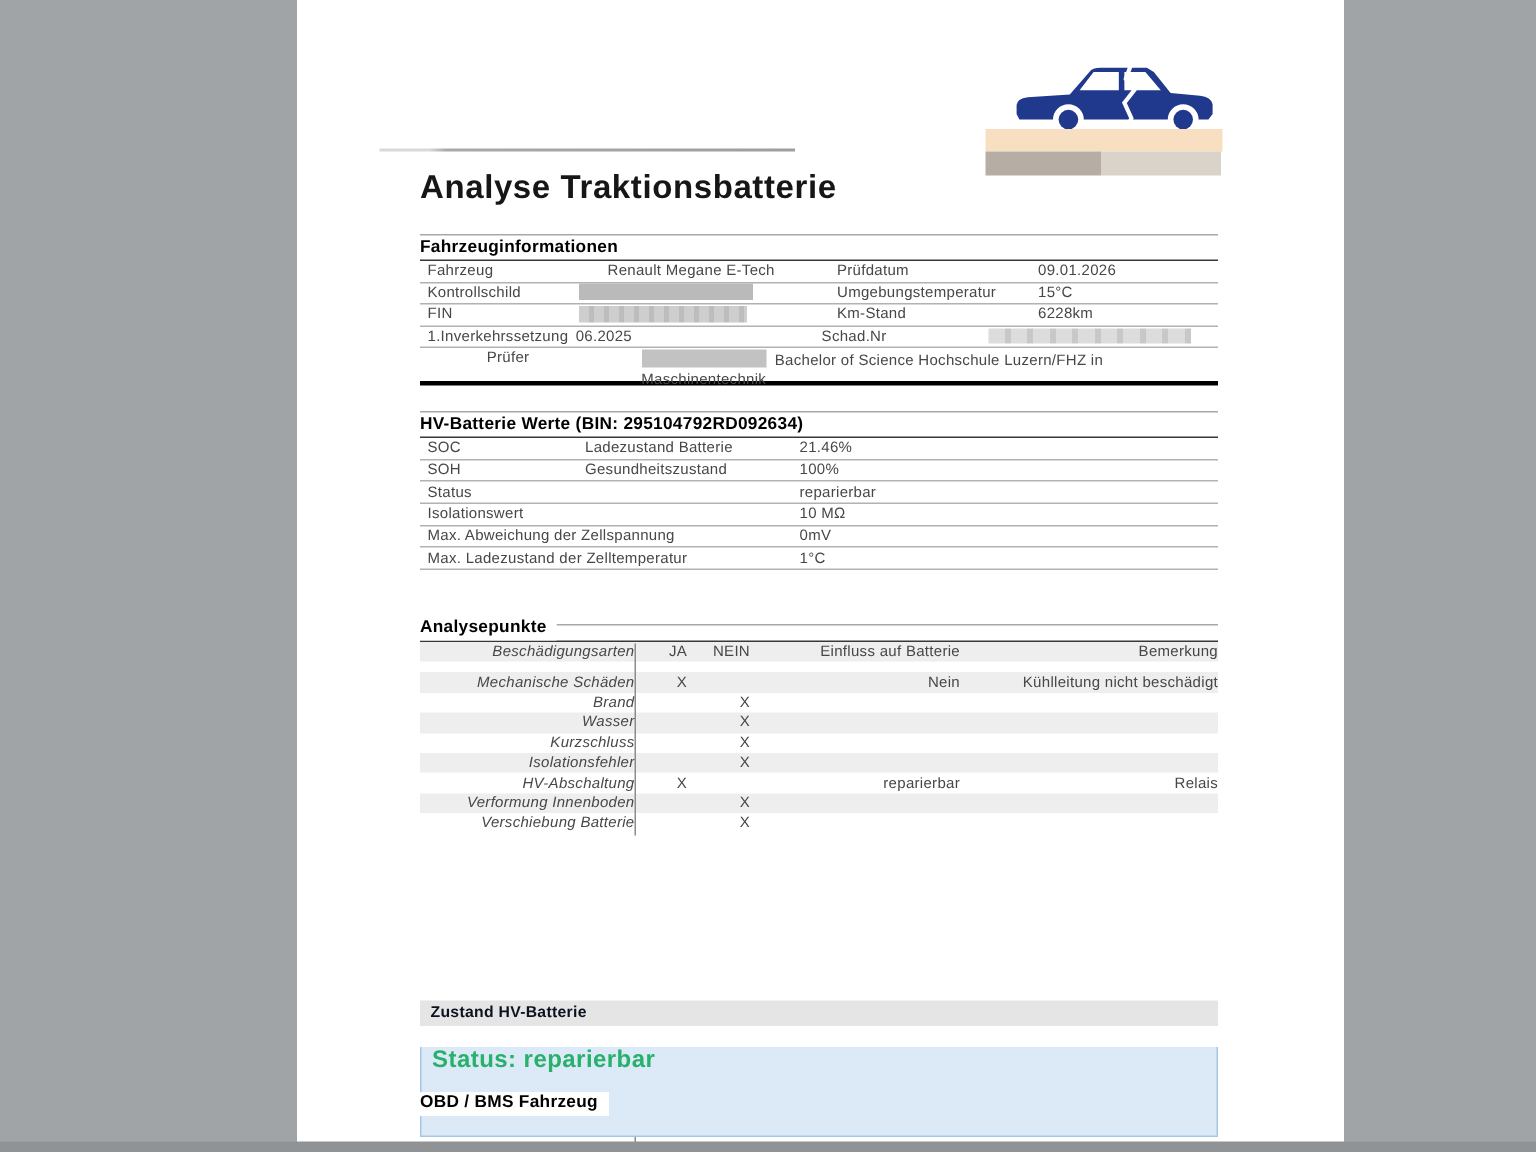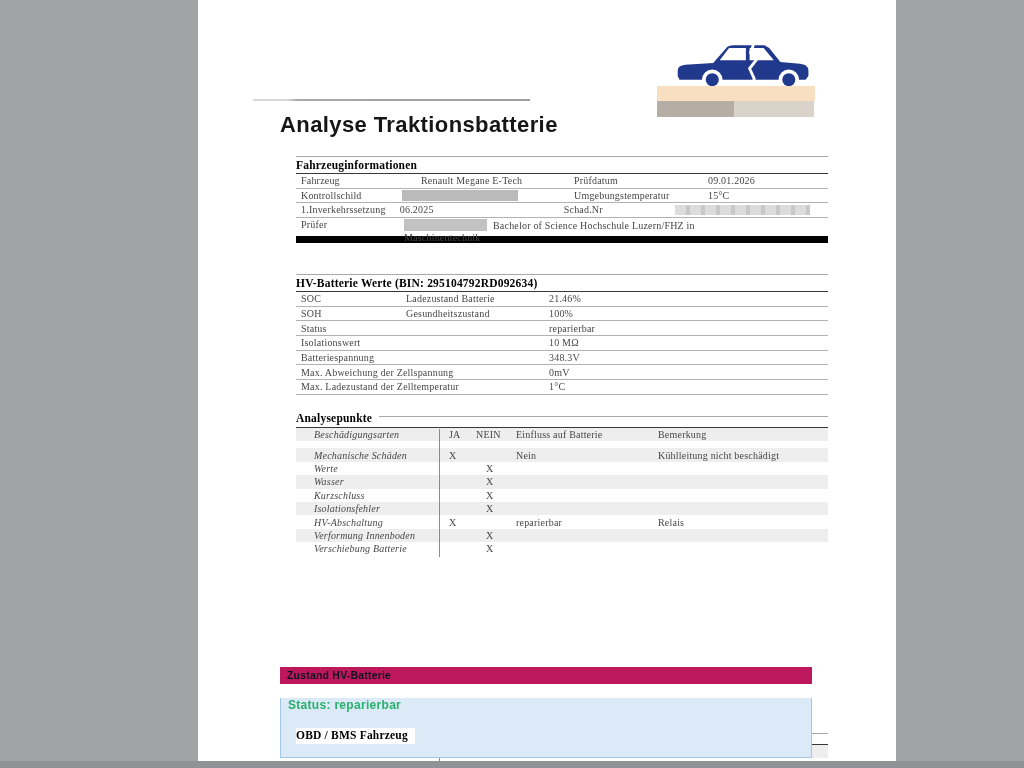--- a/index.html
+++ b/index.html
@@ -28,78 +28,78 @@
   .logo svg{position:absolute;left:17px;top:3px;}
   .logo .bar-beige{position:absolute;left:0;top:56px;width:158px;height:15px;background:#f8dfc1;}
   .logo .bar-gray-dark{position:absolute;left:0;top:71px;width:77px;height:16px;background:#b6ada4;}
   .logo .bar-gray-light{position:absolute;left:77px;top:71px;width:80px;height:16px;background:#d9d3ca;}
 
   .title{
     position:absolute;left:82px;top:112px;margin:0;
     font-size:22px;font-weight:bold;color:#161616;letter-spacing:.4px;
   }
 
-  .sec{position:absolute;left:98px;width:532px;font-family:Liberation Serif, serif;}
+  .sec{position:absolute;left:82px;width:532px;}
   .sec-topline{border-top:1px solid #a8a8a8;margin-bottom:1px;}
   .sec-title{
     font-size:11.5px;font-weight:bold;color:#000;letter-spacing:.2px;
     line-height:15px;white-space:nowrap;
   }
   .sec-head-flex{display:flex;height:16px;}
   .sec-head-flex .sec-title{background:#fff;padding-right:7px;position:relative;z-index:1;}
   .sec-head-flex .fill{flex:1;border-top:1px solid #a8a8a8;margin-top:5px;}
   .black-line{border-top:1.5px solid #383838;}
 
   
   .vrow{display:flex;height:13.5px;align-items:center;border-bottom:1px solid #b2b2b2;
         font-size:10px;color:#474747;letter-spacing:.2px;}
   .vrow .c{white-space:nowrap;overflow:visible;}
   .lab{width:125px;padding-left:5px;box-sizing:border-box;}
   .val{width:153px;}
   .lab2{width:134px;}
   .val2{flex:1;}
   .shift{margin-left:-17px;width:170px;}
-  .prow{display:flex;height:25px;align-items:flex-start;border-bottom:7px solid #000000;
-        font-size:10px;color:#474747;letter-spacing:.2px;line-height:12.5px;padding-top:1px;box-sizing:border-box;}
+  .prow{display:flex;height:25px;align-items:flex-start;border-bottom:3px solid #000000;
+        font-size:10px;color:#474747;letter-spacing:.2px;line-height:12.5px;padding-top:1px;box-sizing:border-box;justify-content:center;}
   .pval{width:345px;margin-left:-17px;}
 
   .redact{display:inline-block;height:11px;vertical-align:-2px;background:#bababa;}
   .redact.dark{width:116px;margin-left:-19px;}
   .redact.faint{width:112px;margin-left:-19px;
     background:repeating-linear-gradient(90deg,#cecece 0 7px,#bdbdbd 7px 10px);}
   .redact.mid{width:83px;height:12px;margin-right:6px;background:#c2c2c2;}
   .redact.lightbox{width:135px;height:10px;position:relative;left:-18px;
     background:repeating-linear-gradient(90deg,#dcdcdc 0 11px,#c8c8c8 11px 15px);}
 
   .hrow{display:flex;height:13.7px;align-items:center;border-bottom:1px solid #b2b2b2;
         font-size:10px;color:#474747;letter-spacing:.2px;}
   .h1c{width:110px;padding-left:5px;box-sizing:border-box;white-space:nowrap;}
   .h2c{width:143px;white-space:nowrap;}
   .h3c{flex:1;white-space:nowrap;}
 
   
-  .band-table{position:relative;}
+  .band-table{position:relative;text-align:right;}
   .arow{display:flex;height:13.4px;align-items:center;font-size:10px;color:#474747;letter-spacing:.2px;}
   .arow.gray{background:#eeeeee;}
   .gap{height:7px;}
   .an{width:143px;padding-left:18px;box-sizing:border-box;white-space:nowrap;}
   .cja{width:35px;padding-left:10px;box-sizing:border-box;}
   .cnein{width:42px;padding-left:2px;box-sizing:border-box;}
   .cnein.xm{padding-left:12px;}
   .cein{width:140px;white-space:nowrap;}
   .cbem{flex:1;padding-left:2px;white-space:nowrap;}
   .it{font-style:italic;}
   .vline{position:absolute;left:143px;width:1px;background:#8c8c8c;}
 
   
   .status-wrap{position:absolute;left:82px;top:667px;width:532px;}
   .status-header{height:17px;line-height:17px;padding-left:7px;
     font-size:10.5px;font-weight:bold;color:#0c1220;letter-spacing:.2px;}
   .status-body{height:60px;border:1px solid #a3c7e7;border-top:none;box-sizing:border-box;}
-  .status-text{margin:14px 0 0 7px;font-size:12px;font-weight:bold;letter-spacing:.3px;}
+  .status-text{margin:14px 0 0 7px;font-size:16px;font-weight:bold;letter-spacing:.3px;}
 </style>
 </head>
 <body>
 
 <div class="viewport">
   <div class="page">
 
     <div class="deco-line"></div>
 
     <div class="logo">
@@ -128,20 +128,26 @@
         <span class="c lab2">Prüfdatum</span>
         <span class="c val2">09.01.2026</span>
       </div>
       <div class="vrow">
         <span class="c lab">Kontrollschild</span>
         <span class="c val"><i class="redact dark"></i></span>
         <span class="c lab2">Umgebungstemperatur</span>
         <span class="c val2">15°C</span>
       </div>
       <div class="vrow">
+        <span class="c lab">FIN</span>
+        <span class="c val"><i class="redact faint"></i></span>
+        <span class="c lab2">Km-Stand</span>
+        <span class="c val2">6228km</span>
+      </div>
+      <div class="vrow">
         <span class="c lab">1.Inverkehrssetzung</span>
         <span class="c val shift">06.2025</span>
         <span class="c lab2">Schad.Nr</span>
         <span class="c val2"><i class="redact lightbox"></i></span>
       </div>
       <div class="prow">
         <span class="c lab">Prüfer</span>
         <span class="c pval"><i class="redact mid"></i><span>Bachelor of Science Hochschule Luzern/FHZ in Maschinentechnik</span></span>
       </div>
     </div>
@@ -162,25 +168,20 @@
       </div>
       <div class="hrow">
         <span class="h1c">Status</span>
         <span class="h2c"></span>
         <span class="h3c">reparierbar</span>
       </div>
       <div class="hrow">
         <span class="h1c">Isolationswert</span>
         <span class="h2c"></span>
         <span class="h3c">10 MΩ</span>
-      </div>
-      <div class="hrow">
-        <span class="h1c">Batteriespannung</span>
-        <span class="h2c"></span>
-        <span class="h3c">348.3V</span>
       </div>
       <div class="hrow">
         <span class="h1c" style="width:253px;">Max. Abweichung der Zellspannung</span>
         <span class="h3c">0mV</span>
       </div>
       <div class="hrow">
         <span class="h1c" style="width:253px;">Max. Ladezustand der Zelltemperatur</span>
         <span class="h3c">1°C</span>
       </div>
     </div>
@@ -201,21 +202,21 @@
       </div>
       <div class="gap"></div>
       <div class="arow gray">
         <span class="an it">Mechanische Schäden</span>
         <span class="cja">X</span>
         <span class="cnein xm"></span>
         <span class="cein">Nein</span>
         <span class="cbem">Kühlleitung nicht beschädigt</span>
       </div>
       <div class="arow">
-        <span class="an it">Werte</span>
+        <span class="an it">Brand</span>
         <span class="cja"></span>
         <span class="cnein xm">X</span>
         <span class="cein"></span>
         <span class="cbem"></span>
       </div>
       <div class="arow gray">
         <span class="an it">Wasser</span>
         <span class="cja"></span>
         <span class="cnein xm">X</span>
         <span class="cein"></span>
@@ -277,21 +278,21 @@
         <span class="an it">OBD-Auslesung</span>
         <span class="cja">X</span>
         <span class="cnein xm"></span>
         <span class="cein">I.O</span>
         <span class="cbem"></span>
       </div>
 
     </div>
 
     <div class="status-wrap">
-      <div class="status-header" style="background:#be185d;">Zustand HV-Batterie</div>
+      <div class="status-header" style="background:#e5e5e5;">Zustand HV-Batterie</div>
       <div class="status-body" style="background:#dceaf8;">
         <div class="status-text" style="color:#28b06c;">Status: reparierbar</div>
       </div>
     </div>
 
   </div>
   <div class="bottom-strip"></div>
 </div>
 
 </body></html>

